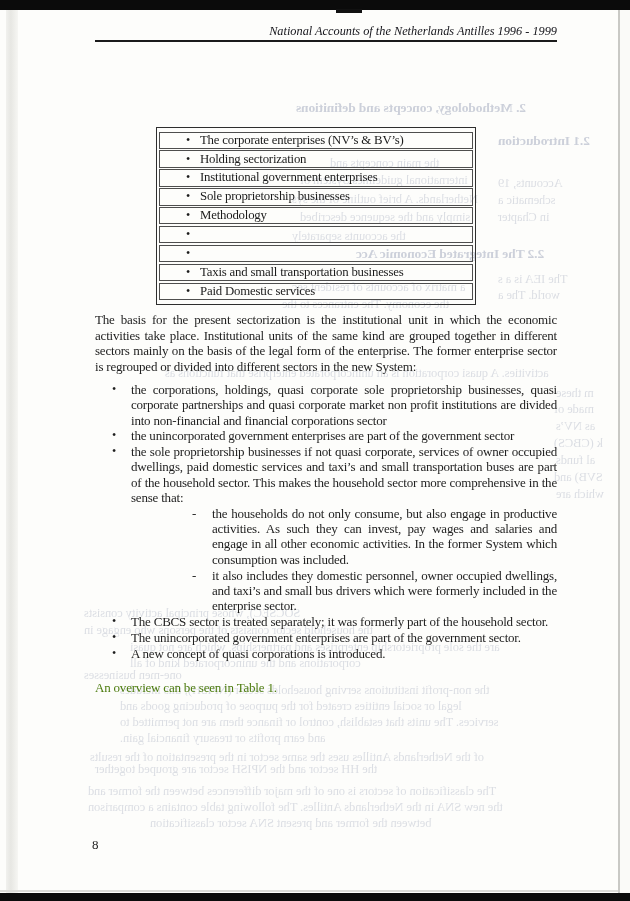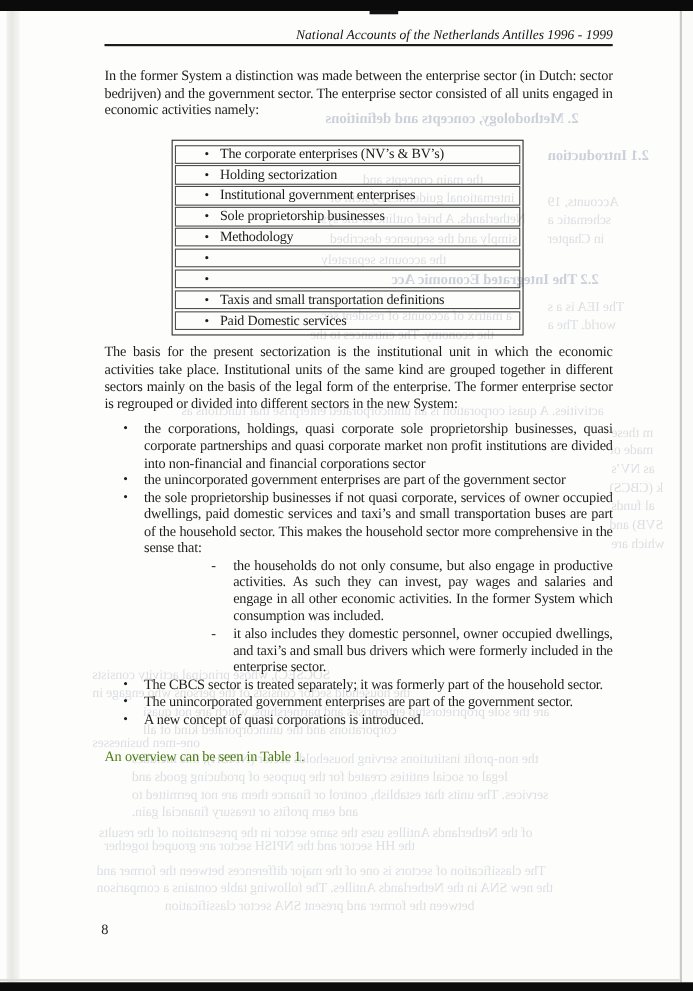--- a/index.html
+++ b/index.html
@@ -113,21 +113,20 @@
         <span class="ghost" style="left: 95px; top: 752px;">the HH sector and the NPISH sector are grouped together</span>
         <span class="ghost" style="left: 88px; top: 774px;">The classification of sectors is one of the major differences between the former and</span>
         <span class="ghost" style="left: 88px; top: 790px;">the new SNA in the Netherlands Antilles. The following table contains a comparison</span>
         <span class="ghost" style="left: 150px; top: 806px;">between the former and present SNA sector classification</span>
       </div>
 
     <div class="content">
       <span class="running-title">National Accounts of the Netherlands Antilles 1996 - 1999</span>
       <div class="header-rule"></div>
 
-      <p class="para p1">In the former System a distinction was made between the enterprise sector (in Dutch: sector bedrijven) and the government sector. The enterprise sector consisted of all units engaged in economic activities namely:</p>
 
       <div class="boxlist" id="boxlist">
           <div class="boxrow">
             <span class="bb">•</span>
             <span class="bt">The corporate enterprises (NV’s &amp; BV’s)</span>
           </div>
           <div class="boxrow">
             <span class="bb">•</span>
             <span class="bt">Holding sectorization</span>
           </div>
@@ -144,21 +143,21 @@
             <span class="bt">Methodology</span>
           </div>
           <div class="boxrow">
             <span class="bb">•</span>
           </div>
           <div class="boxrow">
             <span class="bb">•</span>
           </div>
           <div class="boxrow">
             <span class="bb">•</span>
-            <span class="bt">Taxis and small transportation definitions</span>
+            <span class="bt">Taxis and small transportation businesses</span>
           </div>
           <div class="boxrow">
             <span class="bb">•</span>
             <span class="bt">Paid Domestic services</span>
           </div>
         </div>
 
       <p class="para p2">The basis for the present sectorization is the institutional unit in which the economic activities take place. Institutional units of the same kind are grouped together in different sectors mainly on the basis of the legal form of the enterprise. The former enterprise sector is regrouped or divided into different sectors in the new System:</p>
 
       <div class="bullets" id="bullets">

